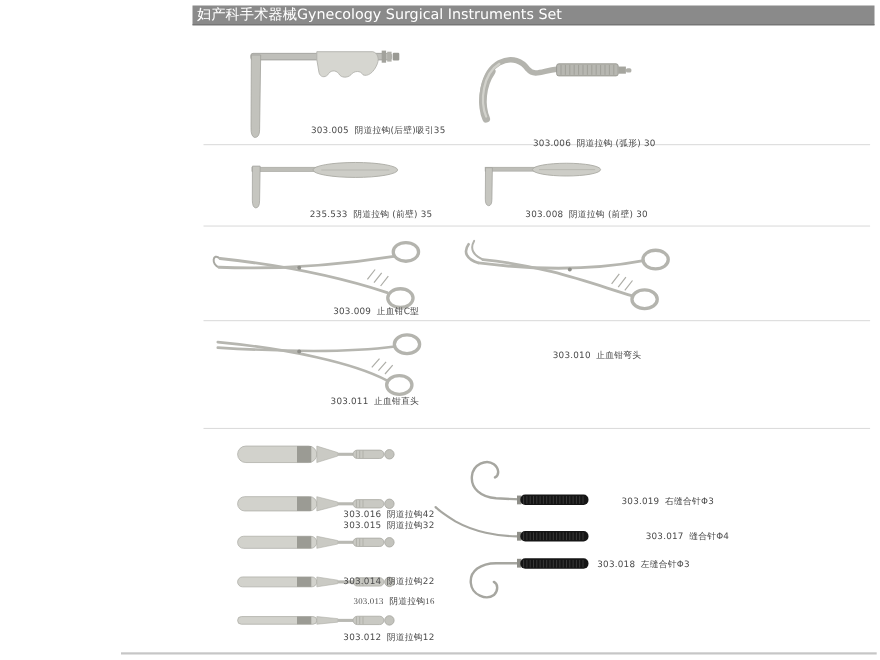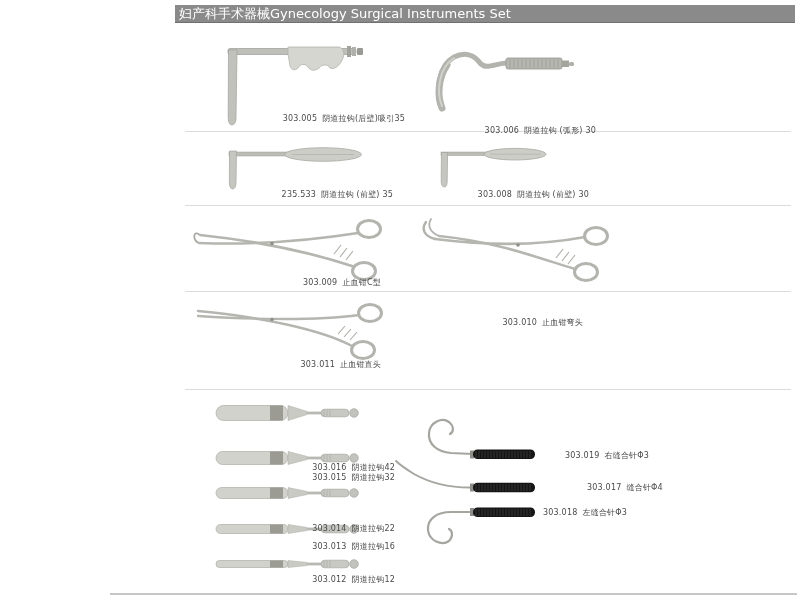--- a/index.html
+++ b/index.html
@@ -171,17 +171,17 @@
 <div class="lbl" style="left:235px;top:113px;width:170px;"><span class="code">303.005</span><span>阴道拉钩(后壁)吸引35</span></div>
 <div class="lbl" style="left:426px;top:125px;width:170px;"><span class="code">303.006</span><span>阴道拉钩 (弧形) 30</span></div>
 <div class="lbl" style="left:223px;top:189px;width:170px;"><span class="code">235.533</span><span>阴道拉钩 (前壁) 35</span></div>
 <div class="lbl" style="left:419px;top:189px;width:170px;"><span class="code">303.008</span><span>阴道拉钩 (前壁) 30</span></div>
 <div class="lbl" style="left:211px;top:277px;width:170px;"><span class="code">303.009</span><span>止血钳C型</span></div>
 <div class="lbl" style="left:413px;top:277px;width:170px;margin-top:40px;"><span class="code">303.010</span><span>止血钳弯头</span></div>
 <div class="lbl" style="left:211px;top:359px;width:170px;"><span class="code">303.011</span><span>止血钳直头</span></div>
 <div class="lbl" style="left:225px;top:430px;width:170px;margin-top:32px;"><span class="code">303.016</span><span>阴道拉钩42</span></div>
 <div class="lbl" style="left:225px;top:472px;width:170px;"><span class="code">303.015</span><span>阴道拉钩32</span></div>
 <div class="lbl" style="left:225px;top:505px;width:170px;margin-top:18px;"><span class="code">303.014</span><span>阴道拉钩22</span></div>
-<div class="lbl" style="left:225px;top:541px;width:170px;"><span class="code">303.013</span><span>阴道拉钩16</span></div>
+<div class="lbl" style="left:225px;top:541px;width:170px;font-family:Liberation Serif, serif;"><span class="code">303.013</span><span>阴道拉钩16</span></div>
 <div class="lbl" style="left:225px;top:574px;width:170px;"><span class="code">303.012</span><span>阴道拉钩12</span></div>
 <div class="lbl left" style="left:565px;top:450px;width:110px;"><span class="code">303.019</span><span>右缝合针Φ3</span></div>
 <div class="lbl left" style="left:543px;top:482px;width:110px;margin-left:44px;"><span class="code">303.017</span><span>缝合针Φ4</span></div>
 <div class="lbl left" style="left:543px;top:507px;width:110px;"><span class="code">303.018</span><span>左缝合针Φ3</span></div>
 
 </body></html>

